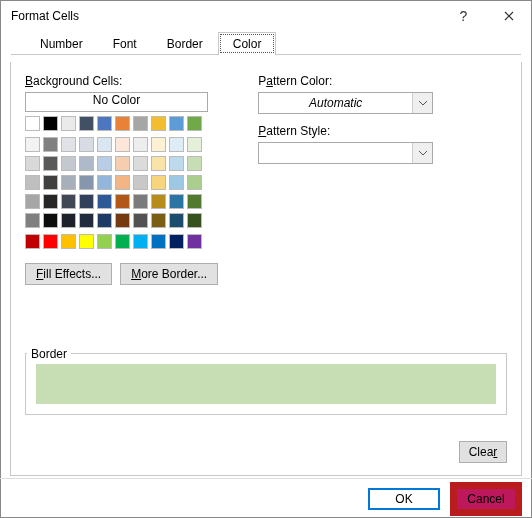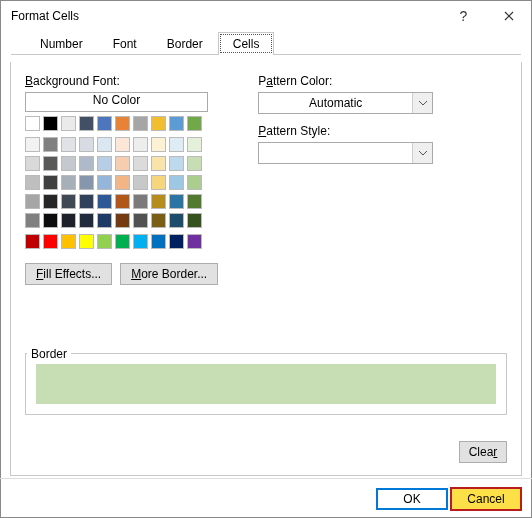--- a/index.html
+++ b/index.html
@@ -18,57 +18,57 @@
   .cols { display: flex; gap: 40px; }
   .lbl { margin-bottom: 4px; }
   .nocolor { width: 183px; height: 20px; border: 1px solid #aaa; display:flex; align-items:flex-start; justify-content:center; margin-bottom:4px; background:#fff; }
   .swatches { display:flex; flex-direction:column; gap:4px; }
   .row { display:flex; gap:3px; }
   .sw { width:15px; height:15px; border:1px solid #bbb; }
   .sw.sel { outline: 2px solid #fff; box-shadow: 0 0 0 1px #666; position: relative; z-index:1; }
   .btnrow { display:flex; gap:8px; margin-top:14px; }
   .btn { background: #e1e1e1; border: 1px solid #adadad; padding: 3px 10px; cursor: default; text-align:center; }
   .dd { display:flex; width:175px; height:22px; border:1px solid #aaa; background:#fff; align-items:center; }
-  .dd .val { flex:1; text-align:center; }
+  .dd .val { flex:1; text-align:center;font-style:italic; }
   .dd .arr { width:20px; height:100%; border-left:1px solid #ccc; background:#efefef; display:flex; align-items:center; justify-content:center; }
   .dd .arr svg { width:8px; height:5px; }
   .sample { position:absolute; left:14px; right:14px; bottom:60px; }
   .samplelbl { position:relative; top:8px; background:#fff; padding:0 4px; margin-left:2px; display:inline-block; }
   .samplebox { border:1px solid #c8c8c8; padding:10px; }
   .samplefill { height:40px; width:100%; }
   .clear { position:absolute; right:14px; bottom:12px; width:48px; padding:3px 0; }
-  .dlgfoot { position:absolute; bottom:0; left:0; right:0; height:40px; border-top:1px solid #ddd; display:flex; align-items:center; justify-content:flex-end; gap:2px; padding:0 10px; }
-  .dlgbtn { width:72px; padding:3px 0; text-align:center; border:2px solid #b91c1c; background:#fde047; cursor:default; }
+  .dlgfoot { position:absolute; bottom:0; left:0; right:0; height:40px; border-top:1px solid #ddd; display:flex; align-items:center; justify-content:flex-end; gap:10px; padding:0 10px; }
+  .dlgbtn { width:72px; padding:3px 0; text-align:center; border:7px solid #b91c1c; background:#be185d; cursor:default; }
   .dlgbtn.ok { border:1px solid #0078d7; background:#fff; outline:1px solid #0078d7; outline-offset:-2px; }
   .u { text-decoration: underline; }
 </style>
 </head>
 <body>
 
 <div class="titlebar">
   <span class="title">Format Cells</span>
   <div class="tbtn help">?</div>
   <div class="tbtn close">
     <svg viewBox="0 0 10 10">
         <path d="M1 1 L9 9 M9 1 L1 9" stroke="#333" stroke-width="1.2"></path>
       </svg>
   </div>
 </div>
 
 <div class="tabstrip">
   <div class="tab">Number</div>
   <div class="tab">Font</div>
   <div class="tab">Border</div>
-  <div class="tab active">Cells</div>
+  <div class="tab active">Color</div>
 </div>
 
 <div class="panel">
   <div class="cols">
     <div>
-      <div class="lbl"><span class="u">B</span><span>ackground Font:</span></div>
+      <div class="lbl"><span class="u">B</span><span>ackground Cells:</span></div>
       <div class="nocolor">
           <span>No Color</span>
         </div>
       <div class="swatches" id="pal-top">
           <div class="row">
             <div class="sw" style="background: rgb(255, 255, 255);"></div>
             <div class="sw" style="background: rgb(0, 0, 0);"></div>
             <div class="sw" style="background: rgb(234, 234, 234);"></div>
             <div class="sw" style="background: rgb(66, 80, 102);"></div>
             <div class="sw" style="background: rgb(77, 118, 191);"></div>

